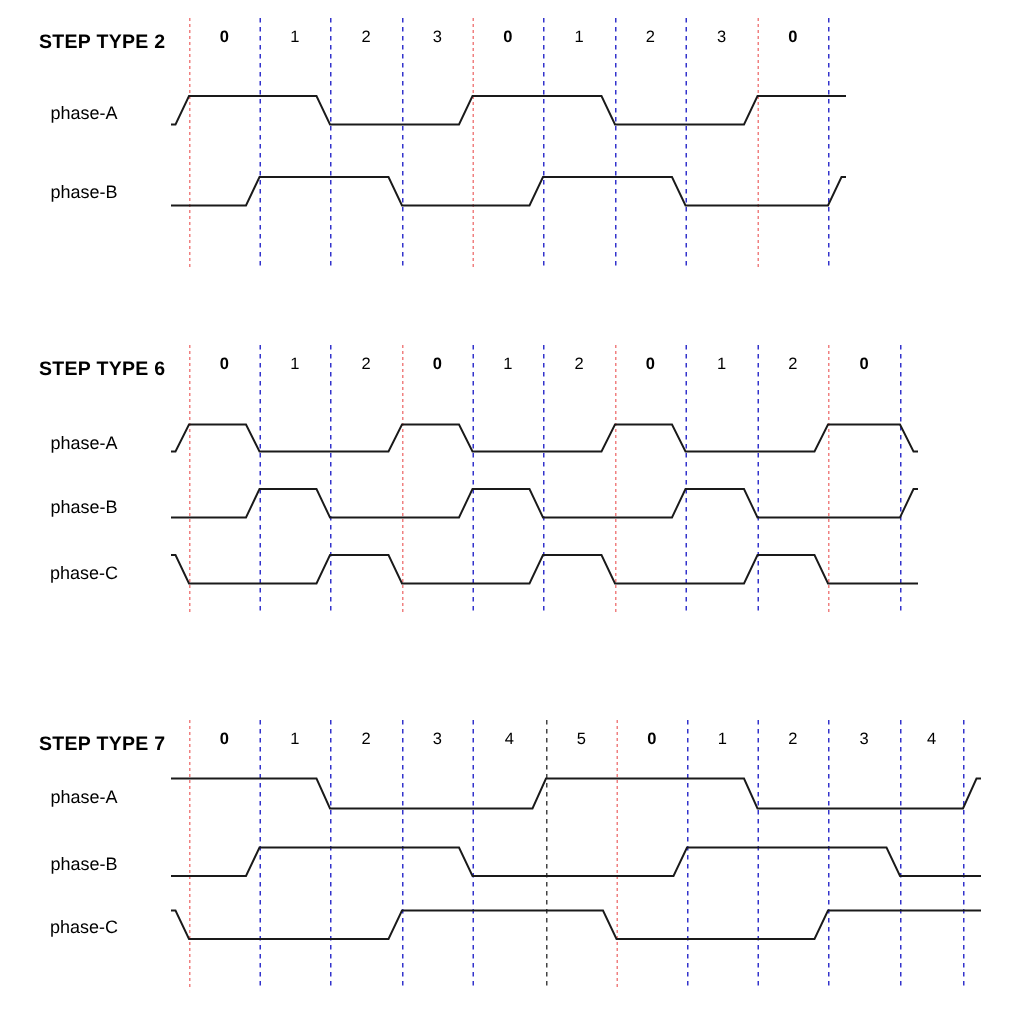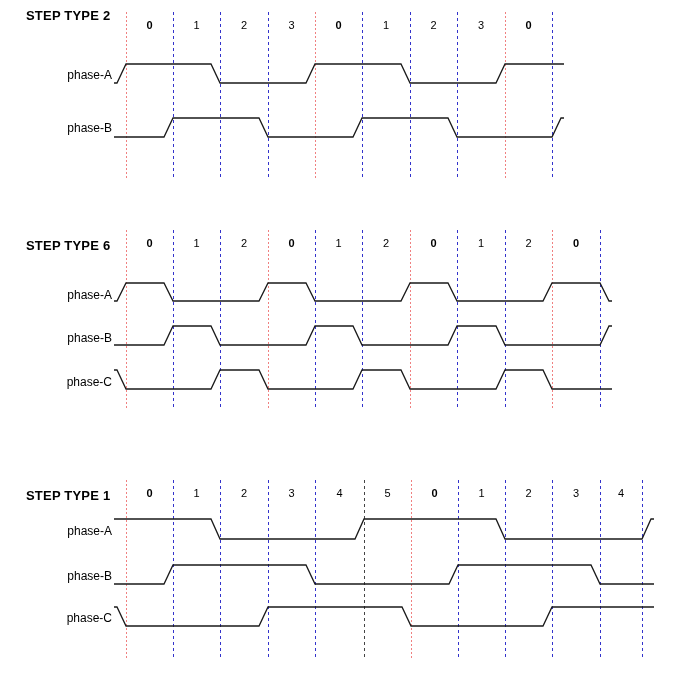--- a/index.html
+++ b/index.html
@@ -6,21 +6,21 @@
   body{
     width:674px;height:675px;position:relative;overflow:hidden;
     font-family:"Liberation Sans", sans-serif;
     color:#000000;
   }
   .title{
     position:absolute;left:26px;font-weight:bold;font-size:13px;
     letter-spacing:.2px;white-space:nowrap;color:#000;
   }
   .phase-label{
-    position:absolute;font-size:12px;text-align:right;white-space:nowrap;
+    position:absolute;font-size:12px;text-align:center;white-space:nowrap;
     color:#000;
   }
   .step-num{
     position:absolute;font-size:11px;text-align:center;white-space:nowrap;
     color:#000;
   }
   .step-num.bold{font-weight:bold;}
   svg{position:absolute;left:0;top:0;overflow:visible;display:block;}
   .gridline{stroke-width:1;}
   .wave{fill:none;stroke:#1a1a1a;stroke-width:1.3;}
@@ -66,21 +66,21 @@
     <line x1="411.5" x2="411.5" y1="480" y2="658" stroke="#f08080" stroke-dasharray="2,2" class="gridline"></line>
     <line x1="458.5" x2="458.5" y1="480" y2="658" stroke="#3333cc" stroke-dasharray="3,3" class="gridline"></line>
     <line x1="505.5" x2="505.5" y1="480" y2="658" stroke="#3333cc" stroke-dasharray="3,3" class="gridline"></line>
     <line x1="552.5" x2="552.5" y1="480" y2="658" stroke="#3333cc" stroke-dasharray="3,3" class="gridline"></line>
     <line x1="600.5" x2="600.5" y1="480" y2="658" stroke="#3333cc" stroke-dasharray="3,3" class="gridline"></line>
     <line x1="642.5" x2="642.5" y1="480" y2="658" stroke="#3333cc" stroke-dasharray="3,3" class="gridline"></line>
     <polyline points="114,519 126,519 211,519 220,539 355,539 364,519 496,519 505,539 642,539 651,519 654,519" class="wave" stroke="#1a1a1a"></polyline>
     <polyline points="114,584 126,584 164,584 173,565 306,565 315,584 449,584 458,565 591,565 600,584 654,584" class="wave" stroke="#1a1a1a"></polyline>
     <polyline points="114,607 117,607 126,626 259,626 268,607 402,607 411,626 543,626 552,607 654,607" class="wave" stroke="#1a1a1a"></polyline>
   </svg>
-<div class="title" style="top: 8px;">STEP TYPE 2</div>
+<div class="title" style="top: 20px;">STEP TYPE 2</div>
 <div class="step-num bold" style="left: 126px; width: 47px; top: 19px;">0</div>
 <div class="step-num" style="left: 173px; width: 47px; top: 19px;">1</div>
 <div class="step-num" style="left: 220px; width: 48px; top: 19px;">2</div>
 <div class="step-num" style="left: 268px; width: 47px; top: 19px;">3</div>
 <div class="step-num bold" style="left: 315px; width: 47px; top: 19px;">0</div>
 <div class="step-num" style="left: 362px; width: 48px; top: 19px;">1</div>
 <div class="step-num" style="left: 410px; width: 47px; top: 19px;">2</div>
 <div class="step-num" style="left: 457px; width: 48px; top: 19px;">3</div>
 <div class="step-num bold" style="left: 505px; width: 47px; top: 19px;">0</div>
 <div class="phase-label" style="left: 0px; width: 112px; top: 68px;">phase-A</div>
@@ -92,21 +92,21 @@
 <div class="step-num bold" style="left: 268px; width: 47px; top: 237px;">0</div>
 <div class="step-num" style="left: 315px; width: 47px; top: 237px;">1</div>
 <div class="step-num" style="left: 362px; width: 48px; top: 237px;">2</div>
 <div class="step-num bold" style="left: 410px; width: 47px; top: 237px;">0</div>
 <div class="step-num" style="left: 457px; width: 48px; top: 237px;">1</div>
 <div class="step-num" style="left: 505px; width: 47px; top: 237px;">2</div>
 <div class="step-num bold" style="left: 552px; width: 48px; top: 237px;">0</div>
 <div class="phase-label" style="left: 0px; width: 112px; top: 288px;">phase-A</div>
 <div class="phase-label" style="left: 0px; width: 112px; top: 331px;">phase-B</div>
 <div class="phase-label" style="left: 0px; width: 112px; top: 375px;">phase-C</div>
-<div class="title" style="top: 488px;">STEP TYPE 1</div>
+<div class="title" style="top: 488px;">STEP TYPE 7</div>
 <div class="step-num bold" style="left: 126px; width: 47px; top: 487px;">0</div>
 <div class="step-num" style="left: 173px; width: 47px; top: 487px;">1</div>
 <div class="step-num" style="left: 220px; width: 48px; top: 487px;">2</div>
 <div class="step-num" style="left: 268px; width: 47px; top: 487px;">3</div>
 <div class="step-num" style="left: 315px; width: 49px; top: 487px;">4</div>
 <div class="step-num" style="left: 364px; width: 47px; top: 487px;">5</div>
 <div class="step-num bold" style="left: 411px; width: 47px; top: 487px;">0</div>
 <div class="step-num" style="left: 458px; width: 47px; top: 487px;">1</div>
 <div class="step-num" style="left: 505px; width: 47px; top: 487px;">2</div>
 <div class="step-num" style="left: 552px; width: 48px; top: 487px;">3</div>

